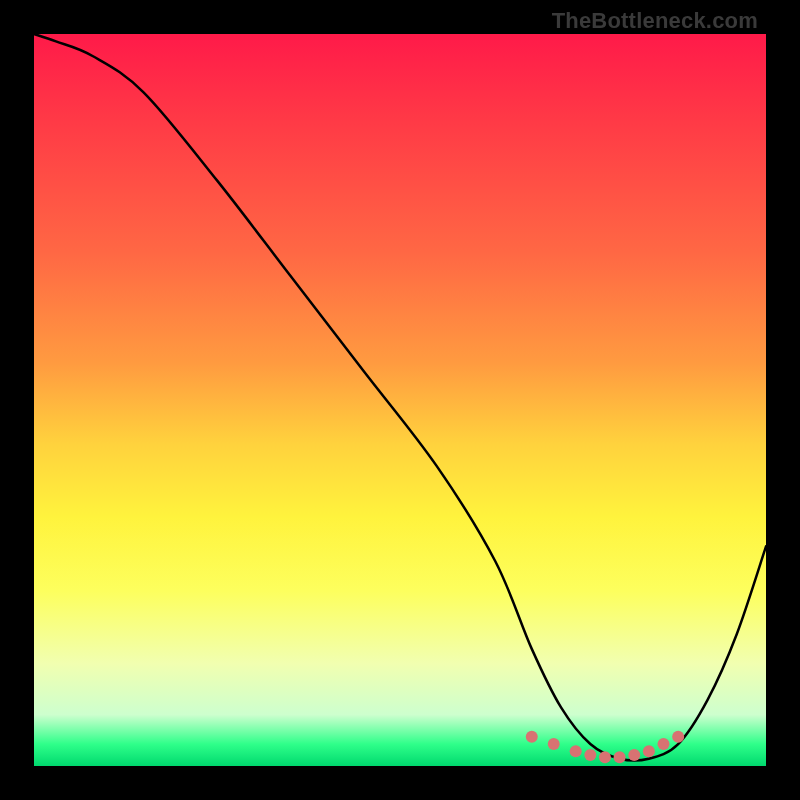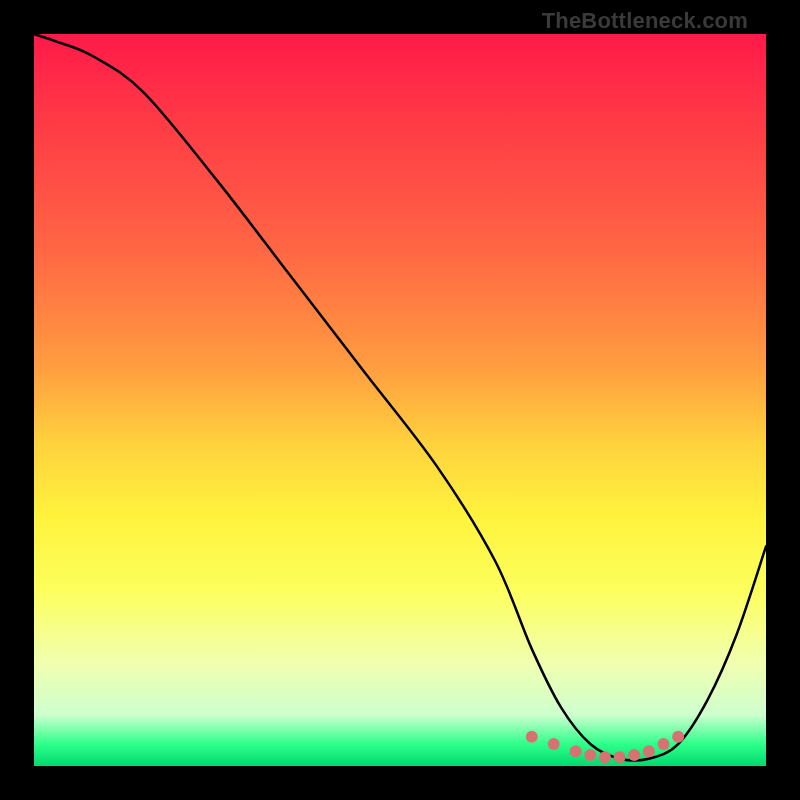--- a/index.html
+++ b/index.html
@@ -27,21 +27,21 @@
       #fdff5d 76%,
       #f1ffb0 86%,
       #cdffce 93%,
       #2fff8a 97%,
       #00d96e 100%
     );
   }
   .watermark {
     position: absolute;
     top: 8px;
-    right: 52px;
+    right: 42px;
     font-family: Arial, Helvetica, sans-serif;
     font-size: 22px;
     font-weight: 600;
     color: #3a3a3a;
     letter-spacing: 0.2px;
   }
   svg.curve {
     position: absolute;
     left: 0; top: 0;
     width: 732px; height: 732px;

